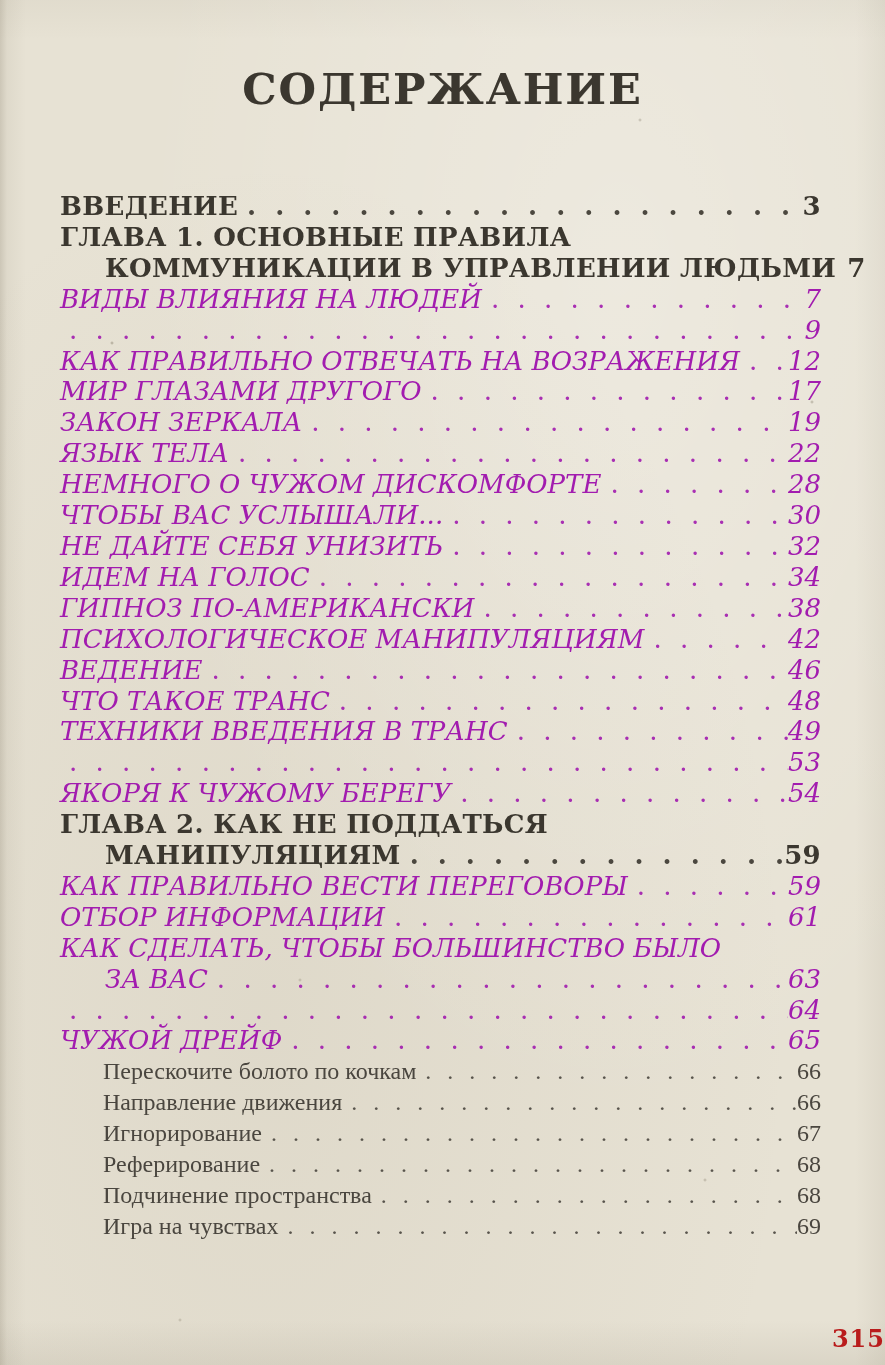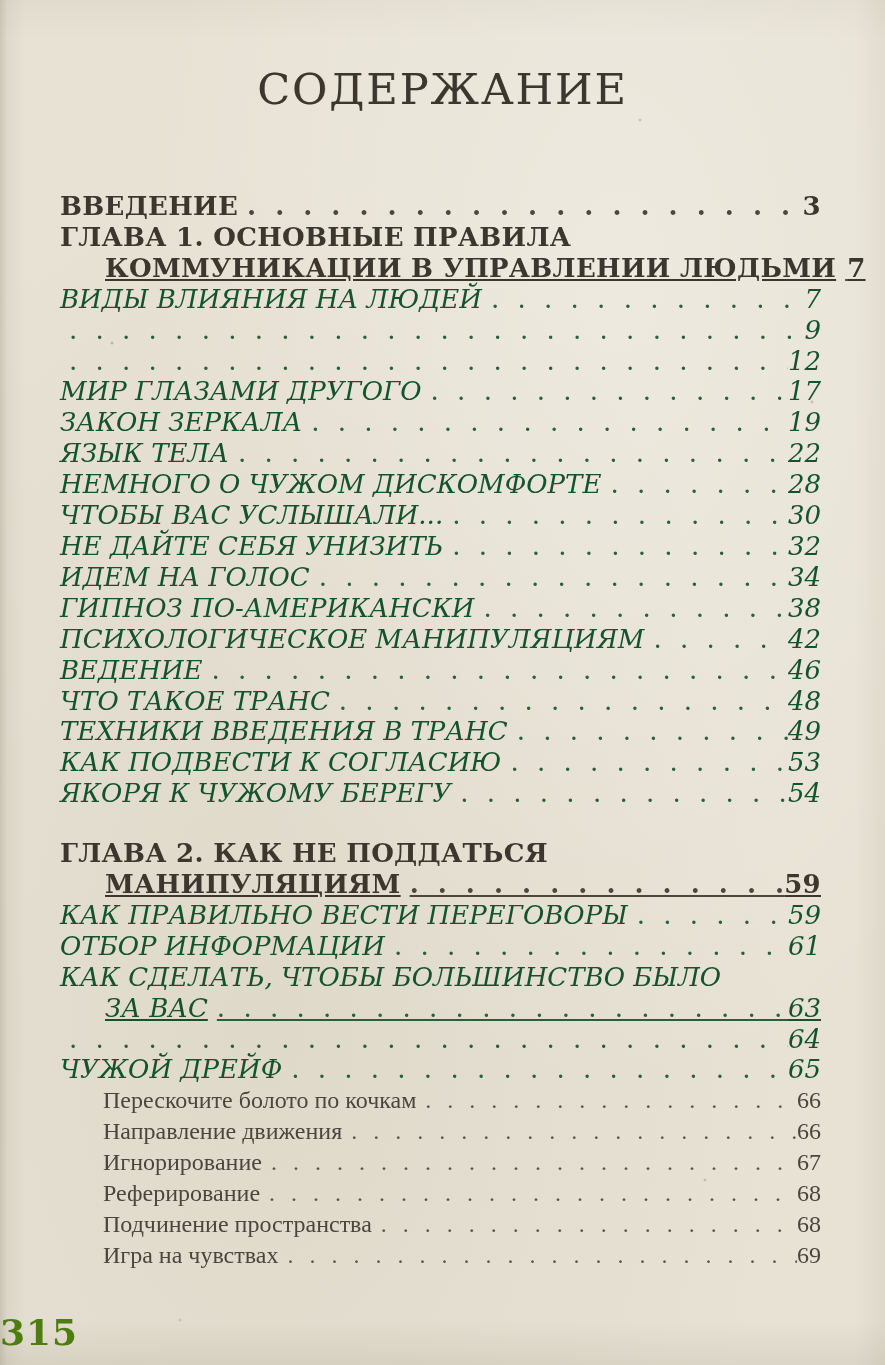--- a/index.html
+++ b/index.html
@@ -29,21 +29,21 @@
       radial-gradient(circle 1.3px at 812px 402px, rgba(90,80,60,0.4), transparent 2px),
       radial-gradient(circle 1.2px at 300px 980px, rgba(90,80,60,0.3), transparent 2px),
       radial-gradient(circle 1.4px at 705px 1180px, rgba(90,80,60,0.35), transparent 2px),
       radial-gradient(circle 1.2px at 180px 1320px, rgba(90,80,60,0.3), transparent 2px);
   }
   .title {
     position: absolute;
     top: 64px; left: 0; right: 0;
     text-align: center;
     font-size: 43px;
-    font-weight: normal;
+    font-weight: bold;
     letter-spacing: 2px;
     color: #3b372f;
     text-shadow: 0.4px 0.4px 0 rgba(59,55,47,0.35);
   }
   .toc {
     position: absolute;
     top: 191px; left: 60px; right: 64px;
   }
   .row {
     display: flex;
@@ -53,50 +53,50 @@
   }
   .row.chapter {
     font-weight: bold;
     font-size: 26px;
     color: #3b372f;
     letter-spacing: 0.3px;
   }
   .row.section {
     font-style: italic;
     font-size: 26px;
-    color: #14532d;
+    color: #a21caf;
   }
   .row.sub {
     font-size: 24px;
     color: #4a463f;
     font-family: Liberation Serif, serif;
   }
-  .row.indent { padding-left: 45px; text-decoration: underline; }
+  .row.indent { padding-left: 45px; }
   .row.sub    { padding-left: 43px; }
-  .row.gap    { margin-top: 29px; }
+  .row.gap    { }
   .label { flex: 0 0 auto; }
   .dots {
     flex: 1 1 auto;
     min-width: 0;
     overflow: hidden;
     font-style: normal;
     letter-spacing: 5px;
     padding-left: 9px;
     padding-right: 2px;
     opacity: 0.9;
   }
   .pg { flex: 0 0 auto; text-align: right; }
   .folio {
     position: absolute;
     bottom: 12px; left: 0; right: 0;
-    text-align: left;
-    font-size: 36px;
+    text-align: right;
+    font-size: 24px;
     font-weight: bold;
     letter-spacing: 1px;
-    color: #4d7c0f;
+    color: #b91c1c;
   }
 </style>
 </head>
 <body>
 
 <div class="specks"></div>
 
 <div class="title">СОДЕРЖАНИЕ</div>
 
 <div class="toc" id="toc-list">
@@ -116,20 +116,21 @@
     <div class="row section">
       <span class="label">ВИДЫ ВЛИЯНИЯ НА ЛЮДЕЙ</span>
       <span class="dots">.&nbsp;.&nbsp;.&nbsp;.&nbsp;.&nbsp;.&nbsp;.&nbsp;.&nbsp;.&nbsp;.&nbsp;.&nbsp;.&nbsp;.&nbsp;.&nbsp;.&nbsp;.&nbsp;.&nbsp;.&nbsp;.&nbsp;.&nbsp;.&nbsp;.&nbsp;.&nbsp;.&nbsp;.&nbsp;.&nbsp;.&nbsp;.&nbsp;.&nbsp;.&nbsp;.&nbsp;.&nbsp;.&nbsp;.&nbsp;.&nbsp;.&nbsp;.&nbsp;.&nbsp;.&nbsp;.&nbsp;.&nbsp;.&nbsp;.&nbsp;.&nbsp;.&nbsp;.&nbsp;.&nbsp;.&nbsp;.&nbsp;.&nbsp;.&nbsp;.&nbsp;.&nbsp;.&nbsp;.&nbsp;.&nbsp;.&nbsp;.&nbsp;.&nbsp;.&nbsp;.&nbsp;.&nbsp;.&nbsp;.&nbsp;.&nbsp;.&nbsp;.&nbsp;.&nbsp;.&nbsp;.&nbsp;</span>
       <span class="pg">7</span>
     </div>
     <div class="row section">
       <span class="dots">.&nbsp;.&nbsp;.&nbsp;.&nbsp;.&nbsp;.&nbsp;.&nbsp;.&nbsp;.&nbsp;.&nbsp;.&nbsp;.&nbsp;.&nbsp;.&nbsp;.&nbsp;.&nbsp;.&nbsp;.&nbsp;.&nbsp;.&nbsp;.&nbsp;.&nbsp;.&nbsp;.&nbsp;.&nbsp;.&nbsp;.&nbsp;.&nbsp;.&nbsp;.&nbsp;.&nbsp;.&nbsp;.&nbsp;.&nbsp;.&nbsp;.&nbsp;.&nbsp;.&nbsp;.&nbsp;.&nbsp;.&nbsp;.&nbsp;.&nbsp;.&nbsp;.&nbsp;.&nbsp;.&nbsp;.&nbsp;.&nbsp;.&nbsp;.&nbsp;.&nbsp;.&nbsp;.&nbsp;.&nbsp;.&nbsp;.&nbsp;.&nbsp;.&nbsp;.&nbsp;.&nbsp;.&nbsp;.&nbsp;.&nbsp;.&nbsp;.&nbsp;.&nbsp;.&nbsp;.&nbsp;.&nbsp;</span>
       <span class="pg">9</span>
     </div>
     <div class="row section">
+      <span class="label">КАК ПРАВИЛЬНО ОТВЕЧАТЬ НА ВОЗРАЖЕНИЯ</span>
       <span class="dots">.&nbsp;.&nbsp;.&nbsp;.&nbsp;.&nbsp;.&nbsp;.&nbsp;.&nbsp;.&nbsp;.&nbsp;.&nbsp;.&nbsp;.&nbsp;.&nbsp;.&nbsp;.&nbsp;.&nbsp;.&nbsp;.&nbsp;.&nbsp;.&nbsp;.&nbsp;.&nbsp;.&nbsp;.&nbsp;.&nbsp;.&nbsp;.&nbsp;.&nbsp;.&nbsp;.&nbsp;.&nbsp;.&nbsp;.&nbsp;.&nbsp;.&nbsp;.&nbsp;.&nbsp;.&nbsp;.&nbsp;.&nbsp;.&nbsp;.&nbsp;.&nbsp;.&nbsp;.&nbsp;.&nbsp;.&nbsp;.&nbsp;.&nbsp;.&nbsp;.&nbsp;.&nbsp;.&nbsp;.&nbsp;.&nbsp;.&nbsp;.&nbsp;.&nbsp;.&nbsp;.&nbsp;.&nbsp;.&nbsp;.&nbsp;.&nbsp;.&nbsp;.&nbsp;.&nbsp;.&nbsp;.&nbsp;</span>
       <span class="pg">12</span>
     </div>
     <div class="row section">
       <span class="label">МИР ГЛАЗАМИ ДРУГОГО</span>
       <span class="dots">.&nbsp;.&nbsp;.&nbsp;.&nbsp;.&nbsp;.&nbsp;.&nbsp;.&nbsp;.&nbsp;.&nbsp;.&nbsp;.&nbsp;.&nbsp;.&nbsp;.&nbsp;.&nbsp;.&nbsp;.&nbsp;.&nbsp;.&nbsp;.&nbsp;.&nbsp;.&nbsp;.&nbsp;.&nbsp;.&nbsp;.&nbsp;.&nbsp;.&nbsp;.&nbsp;.&nbsp;.&nbsp;.&nbsp;.&nbsp;.&nbsp;.&nbsp;.&nbsp;.&nbsp;.&nbsp;.&nbsp;.&nbsp;.&nbsp;.&nbsp;.&nbsp;.&nbsp;.&nbsp;.&nbsp;.&nbsp;.&nbsp;.&nbsp;.&nbsp;.&nbsp;.&nbsp;.&nbsp;.&nbsp;.&nbsp;.&nbsp;.&nbsp;.&nbsp;.&nbsp;.&nbsp;.&nbsp;.&nbsp;.&nbsp;.&nbsp;.&nbsp;.&nbsp;.&nbsp;.&nbsp;.&nbsp;</span>
       <span class="pg">17</span>
     </div>
     <div class="row section">
       <span class="label">ЗАКОН ЗЕРКАЛА</span>
@@ -180,21 +181,20 @@
       <span class="label">ЧТО ТАКОЕ ТРАНС</span>
       <span class="dots">.&nbsp;.&nbsp;.&nbsp;.&nbsp;.&nbsp;.&nbsp;.&nbsp;.&nbsp;.&nbsp;.&nbsp;.&nbsp;.&nbsp;.&nbsp;.&nbsp;.&nbsp;.&nbsp;.&nbsp;.&nbsp;.&nbsp;.&nbsp;.&nbsp;.&nbsp;.&nbsp;.&nbsp;.&nbsp;.&nbsp;.&nbsp;.&nbsp;.&nbsp;.&nbsp;.&nbsp;.&nbsp;.&nbsp;.&nbsp;.&nbsp;.&nbsp;.&nbsp;.&nbsp;.&nbsp;.&nbsp;.&nbsp;.&nbsp;.&nbsp;.&nbsp;.&nbsp;.&nbsp;.&nbsp;.&nbsp;.&nbsp;.&nbsp;.&nbsp;.&nbsp;.&nbsp;.&nbsp;.&nbsp;.&nbsp;.&nbsp;.&nbsp;.&nbsp;.&nbsp;.&nbsp;.&nbsp;.&nbsp;.&nbsp;.&nbsp;.&nbsp;.&nbsp;.&nbsp;.&nbsp;.&nbsp;</span>
       <span class="pg">48</span>
     </div>
     <div class="row section">
       <span class="label">ТЕХНИКИ ВВЕДЕНИЯ В ТРАНС</span>
       <span class="dots">.&nbsp;.&nbsp;.&nbsp;.&nbsp;.&nbsp;.&nbsp;.&nbsp;.&nbsp;.&nbsp;.&nbsp;.&nbsp;.&nbsp;.&nbsp;.&nbsp;.&nbsp;.&nbsp;.&nbsp;.&nbsp;.&nbsp;.&nbsp;.&nbsp;.&nbsp;.&nbsp;.&nbsp;.&nbsp;.&nbsp;.&nbsp;.&nbsp;.&nbsp;.&nbsp;.&nbsp;.&nbsp;.&nbsp;.&nbsp;.&nbsp;.&nbsp;.&nbsp;.&nbsp;.&nbsp;.&nbsp;.&nbsp;.&nbsp;.&nbsp;.&nbsp;.&nbsp;.&nbsp;.&nbsp;.&nbsp;.&nbsp;.&nbsp;.&nbsp;.&nbsp;.&nbsp;.&nbsp;.&nbsp;.&nbsp;.&nbsp;.&nbsp;.&nbsp;.&nbsp;.&nbsp;.&nbsp;.&nbsp;.&nbsp;.&nbsp;.&nbsp;.&nbsp;.&nbsp;.&nbsp;.&nbsp;</span>
       <span class="pg">49</span>
     </div>
     <div class="row section">
-      <span class="label">КАК ПОДВЕСТИ К СОГЛАСИЮ</span>
       <span class="dots">.&nbsp;.&nbsp;.&nbsp;.&nbsp;.&nbsp;.&nbsp;.&nbsp;.&nbsp;.&nbsp;.&nbsp;.&nbsp;.&nbsp;.&nbsp;.&nbsp;.&nbsp;.&nbsp;.&nbsp;.&nbsp;.&nbsp;.&nbsp;.&nbsp;.&nbsp;.&nbsp;.&nbsp;.&nbsp;.&nbsp;.&nbsp;.&nbsp;.&nbsp;.&nbsp;.&nbsp;.&nbsp;.&nbsp;.&nbsp;.&nbsp;.&nbsp;.&nbsp;.&nbsp;.&nbsp;.&nbsp;.&nbsp;.&nbsp;.&nbsp;.&nbsp;.&nbsp;.&nbsp;.&nbsp;.&nbsp;.&nbsp;.&nbsp;.&nbsp;.&nbsp;.&nbsp;.&nbsp;.&nbsp;.&nbsp;.&nbsp;.&nbsp;.&nbsp;.&nbsp;.&nbsp;.&nbsp;.&nbsp;.&nbsp;.&nbsp;.&nbsp;.&nbsp;.&nbsp;.&nbsp;.&nbsp;</span>
       <span class="pg">53</span>
     </div>
     <div class="row section">
       <span class="label">ЯКОРЯ К ЧУЖОМУ БЕРЕГУ</span>
       <span class="dots">.&nbsp;.&nbsp;.&nbsp;.&nbsp;.&nbsp;.&nbsp;.&nbsp;.&nbsp;.&nbsp;.&nbsp;.&nbsp;.&nbsp;.&nbsp;.&nbsp;.&nbsp;.&nbsp;.&nbsp;.&nbsp;.&nbsp;.&nbsp;.&nbsp;.&nbsp;.&nbsp;.&nbsp;.&nbsp;.&nbsp;.&nbsp;.&nbsp;.&nbsp;.&nbsp;.&nbsp;.&nbsp;.&nbsp;.&nbsp;.&nbsp;.&nbsp;.&nbsp;.&nbsp;.&nbsp;.&nbsp;.&nbsp;.&nbsp;.&nbsp;.&nbsp;.&nbsp;.&nbsp;.&nbsp;.&nbsp;.&nbsp;.&nbsp;.&nbsp;.&nbsp;.&nbsp;.&nbsp;.&nbsp;.&nbsp;.&nbsp;.&nbsp;.&nbsp;.&nbsp;.&nbsp;.&nbsp;.&nbsp;.&nbsp;.&nbsp;.&nbsp;.&nbsp;.&nbsp;.&nbsp;.&nbsp;</span>
       <span class="pg">54</span>
     </div>
     <div class="row chapter gap">
       <span class="label">ГЛАВА 2. КАК НЕ ПОДДАТЬСЯ</span>

